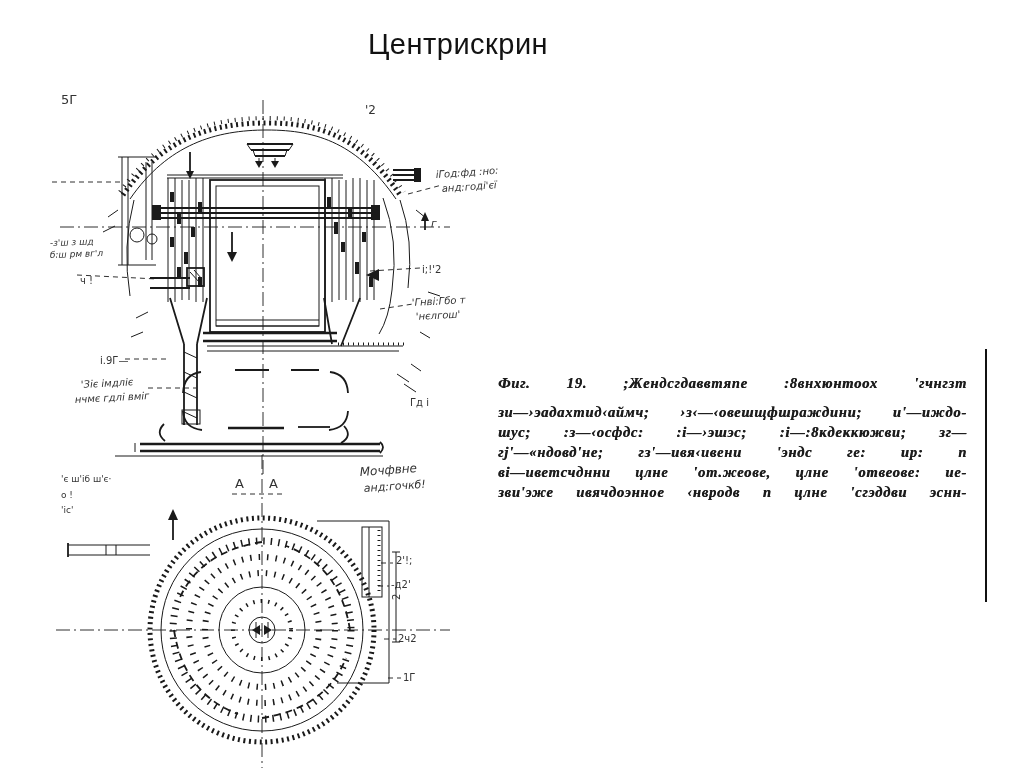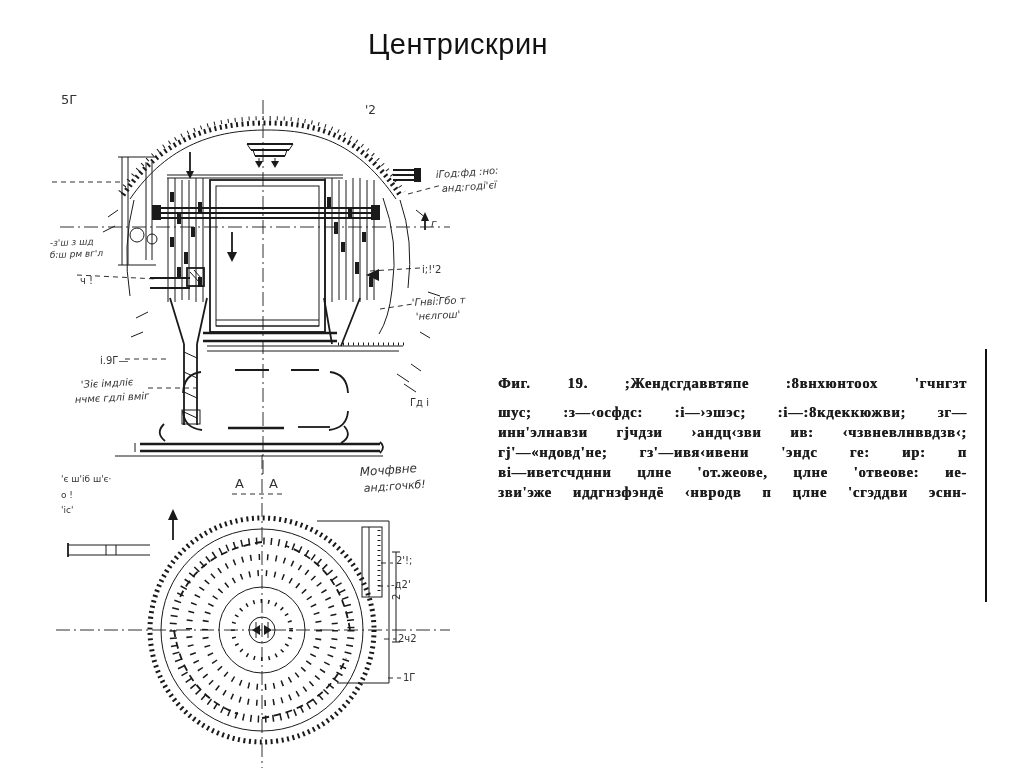--- a/index.html
+++ b/index.html
@@ -6,21 +6,21 @@
   .stage{position:relative;width:1024px;height:768px;background:#ffffff;overflow:hidden;
          font-family:"Liberation Sans",sans-serif;}
   .page-title{position:absolute;left:0;top:28px;width:916px;text-align:center;
               font-size:29px;color:#121212;letter-spacing:0.5px;}
   .drawing{position:absolute;left:48px;top:82px;}
   .caption{position:absolute;left:498px;top:372px;width:469px;
            font-family:"Liberation Serif",serif;font-size:14.5px;font-weight:700;
            color:#1d1d1d;letter-spacing:0.8px;word-spacing:2px;
            filter:blur(0.3px);text-shadow:0.4px 0 0 #1d1d1d;}
   .cap-line{height:20px;line-height:20px;white-space:nowrap;overflow:hidden;
-            text-align:justify;text-align-last:justify;}
+            text-align:justify;text-align-last:justify;font-style:italic;}
   .cap-line.first{height:30px;line-height:22px;word-spacing:10px;}
   .cap-line.last{text-align-last:center;}
   .edge-rule{position:absolute;left:985px;top:349px;width:2px;height:253px;background:#111;}
   
   .thin{stroke:#1a1a1a;stroke-width:1;fill:none;}
   .mid{stroke:#1a1a1a;stroke-width:1.8;fill:none;}
   .thick{stroke:#1a1a1a;stroke-width:2.6;fill:none;}
   .cl{stroke:#1a1a1a;stroke-width:0.9;fill:none;stroke-dasharray:14 4 2 4;}
   .cl2{stroke:#1a1a1a;stroke-width:0.9;fill:none;stroke-dasharray:5 4;}
   .scallop{stroke:#1a1a1a;stroke-width:5;fill:none;stroke-dasharray:2 3.5;}
@@ -250,22 +250,22 @@
       <text class="lbl" x="343" y="506" font-size="10">-д2'</text>
       <text class="lbl" x="350" y="560" font-size="10">2ч2</text>
       <text class="lbl" x="355" y="599" font-size="10">1Г</text>
 
       <text class="lbl" x="352" y="518" font-size="10" transform="rotate(-90 352 518)">2</text>
     </g>
   </svg>
 
   <div class="caption">
     <div class="cap-line first">Фиг. 19. ;Жендсгдаввтяпе :8внхюнтоох 'гчнгзт</div>
+    <div class="cap-line">зи—›эадахтид‹аймч; ›з‹—‹овешщфшраждини; и'—иждо-</div>
     <div class="cap-line">шус; :з—‹осфдс: :і—›эшэс; :і—:8кдеккюжви; зг—</div>
-    <div class="cap-line">инн'элнавзи гјчдзи ›андц‹зви ив: ‹чзвневлнввдзв‹;</div>
     <div class="cap-line">гј'—«ндовд'не; гз'—ивя‹ивени 'эндс ге: ир: п</div>
     <div class="cap-line">ві—иветсчднни цлне 'от.жеове, цлне 'отвеове: ие-</div>
-    <div class="cap-line">зви'эже иддгнзфэндё ‹нвродв п цлне 'сгэддви эснн-</div>
+    <div class="cap-line">зви'эже ивячдоэнное ‹нвродв п цлне 'сгэддви эснн-</div>
   </div>
 
   <div class="edge-rule"></div>
 
 </div>
 
 </body></html>

